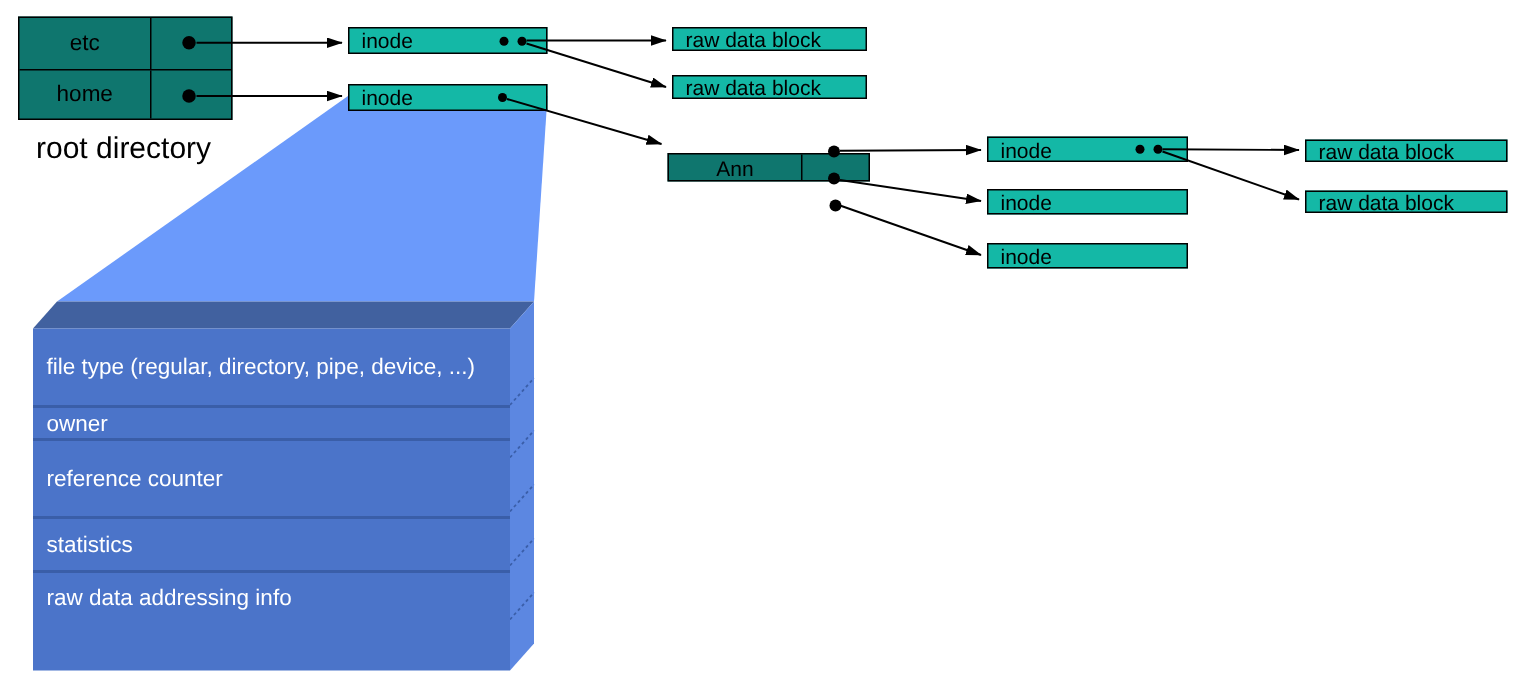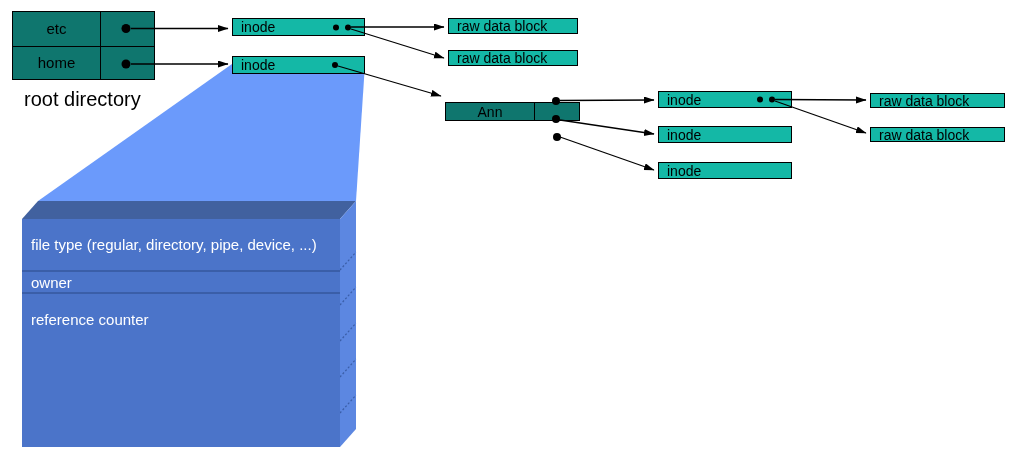--- a/index.html
+++ b/index.html
@@ -57,20 +57,26 @@
 
   <div class="detail-face">
     <div class="detail-row" style="height:51px">
       <span style="white-space:normal">file type (regular, directory, pipe, device, ...)</span>
     </div>
     <div class="detail-row" style="height:22px">
       <span>owner</span>
     </div>
     <div class="detail-row" style="height:52px">
       <span>reference counter</span>
+    </div>
+    <div class="detail-row" style="height:36px">
+      <span>statistics</span>
+    </div>
+    <div class="detail-row" style="height:34px">
+      <span>raw data addressing info</span>
     </div>
   </div>
 
   <div class="dtable" style="left:12px;top:11px;width:143px;">
     <div class="trow" style="height:33.5px">
       <div class="cname" style="width:87px">etc</div>
       <div class="cptr"></div>
     </div>
     <div class="trow" style="height:33.5px">
       <div class="cname" style="width:87px">home</div>

